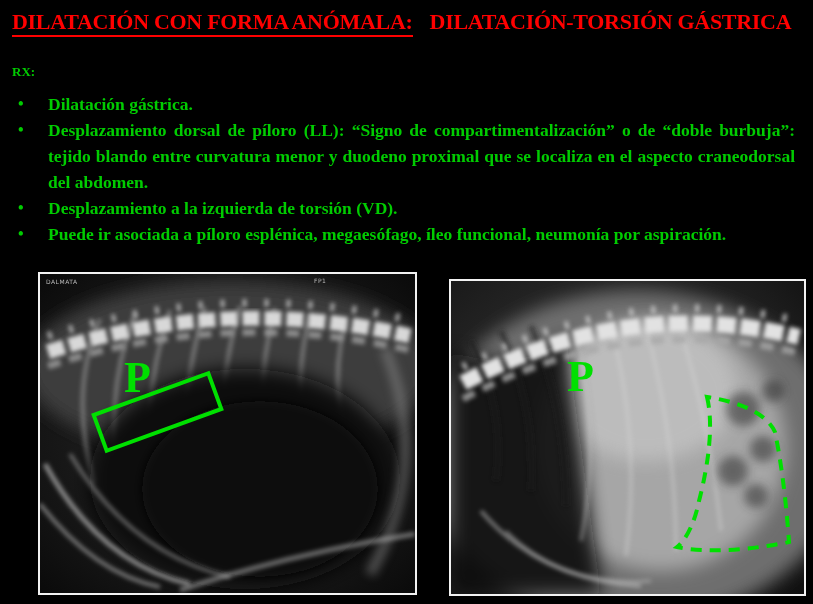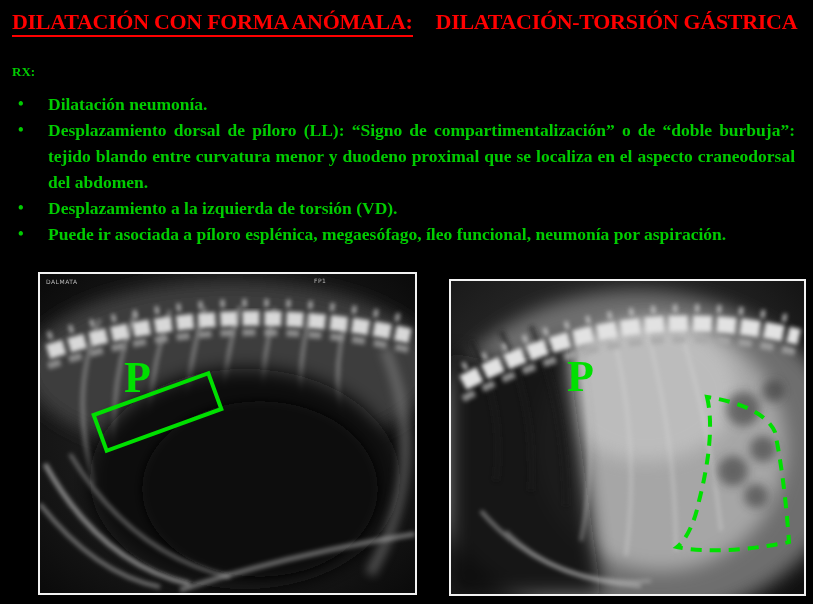--- a/index.html
+++ b/index.html
@@ -29,21 +29,21 @@
     font-weight: bold;
     letter-spacing: -0.3px;
     color: var(--title-red);
     white-space: nowrap;
   }
   .slide-title .underlined {
     border-bottom: 2px solid var(--title-red);
     padding-bottom: 1px;
     text-align: center;
   }
-  .slide-title .rest { margin-left: 23px; }
+  .slide-title .rest { margin-left: 17px; }
   .rx-heading {
     position: absolute;
     left: 12px;
     top: 64px;
     font-size: 13px;
     font-weight: bold;
     color: var(--body-green);
   }
   .bullet-list {
     position: absolute;
@@ -93,21 +93,21 @@
 
 <h1 class="slide-title">
   <span class="underlined">DILATACIÓN CON FORMA ANÓMALA:</span><span class="rest">DILATACIÓN-TORSIÓN GÁSTRICA</span>
 </h1>
 
 <div class="rx-heading">RX:</div>
 
 <div class="bullet-list">
   <div class="bullet-item">
     <span class="glyph">•</span>
-    <span class="text">Dilatación neumonía.</span>
+    <span class="text">Dilatación gástrica.</span>
   </div>
   <div class="bullet-item">
     <span class="glyph">•</span>
     <span class="text">Desplazamiento dorsal de píloro (LL): “Signo de compartimentalización” o de “doble burbuja”: tejido blando entre curvatura menor y duodeno proximal que se localiza en el aspecto craneodorsal del abdomen.</span>
   </div>
   <div class="bullet-item">
     <span class="glyph">•</span>
     <span class="text">Desplazamiento a la izquierda de torsión (VD).</span>
   </div>
   <div class="bullet-item">

